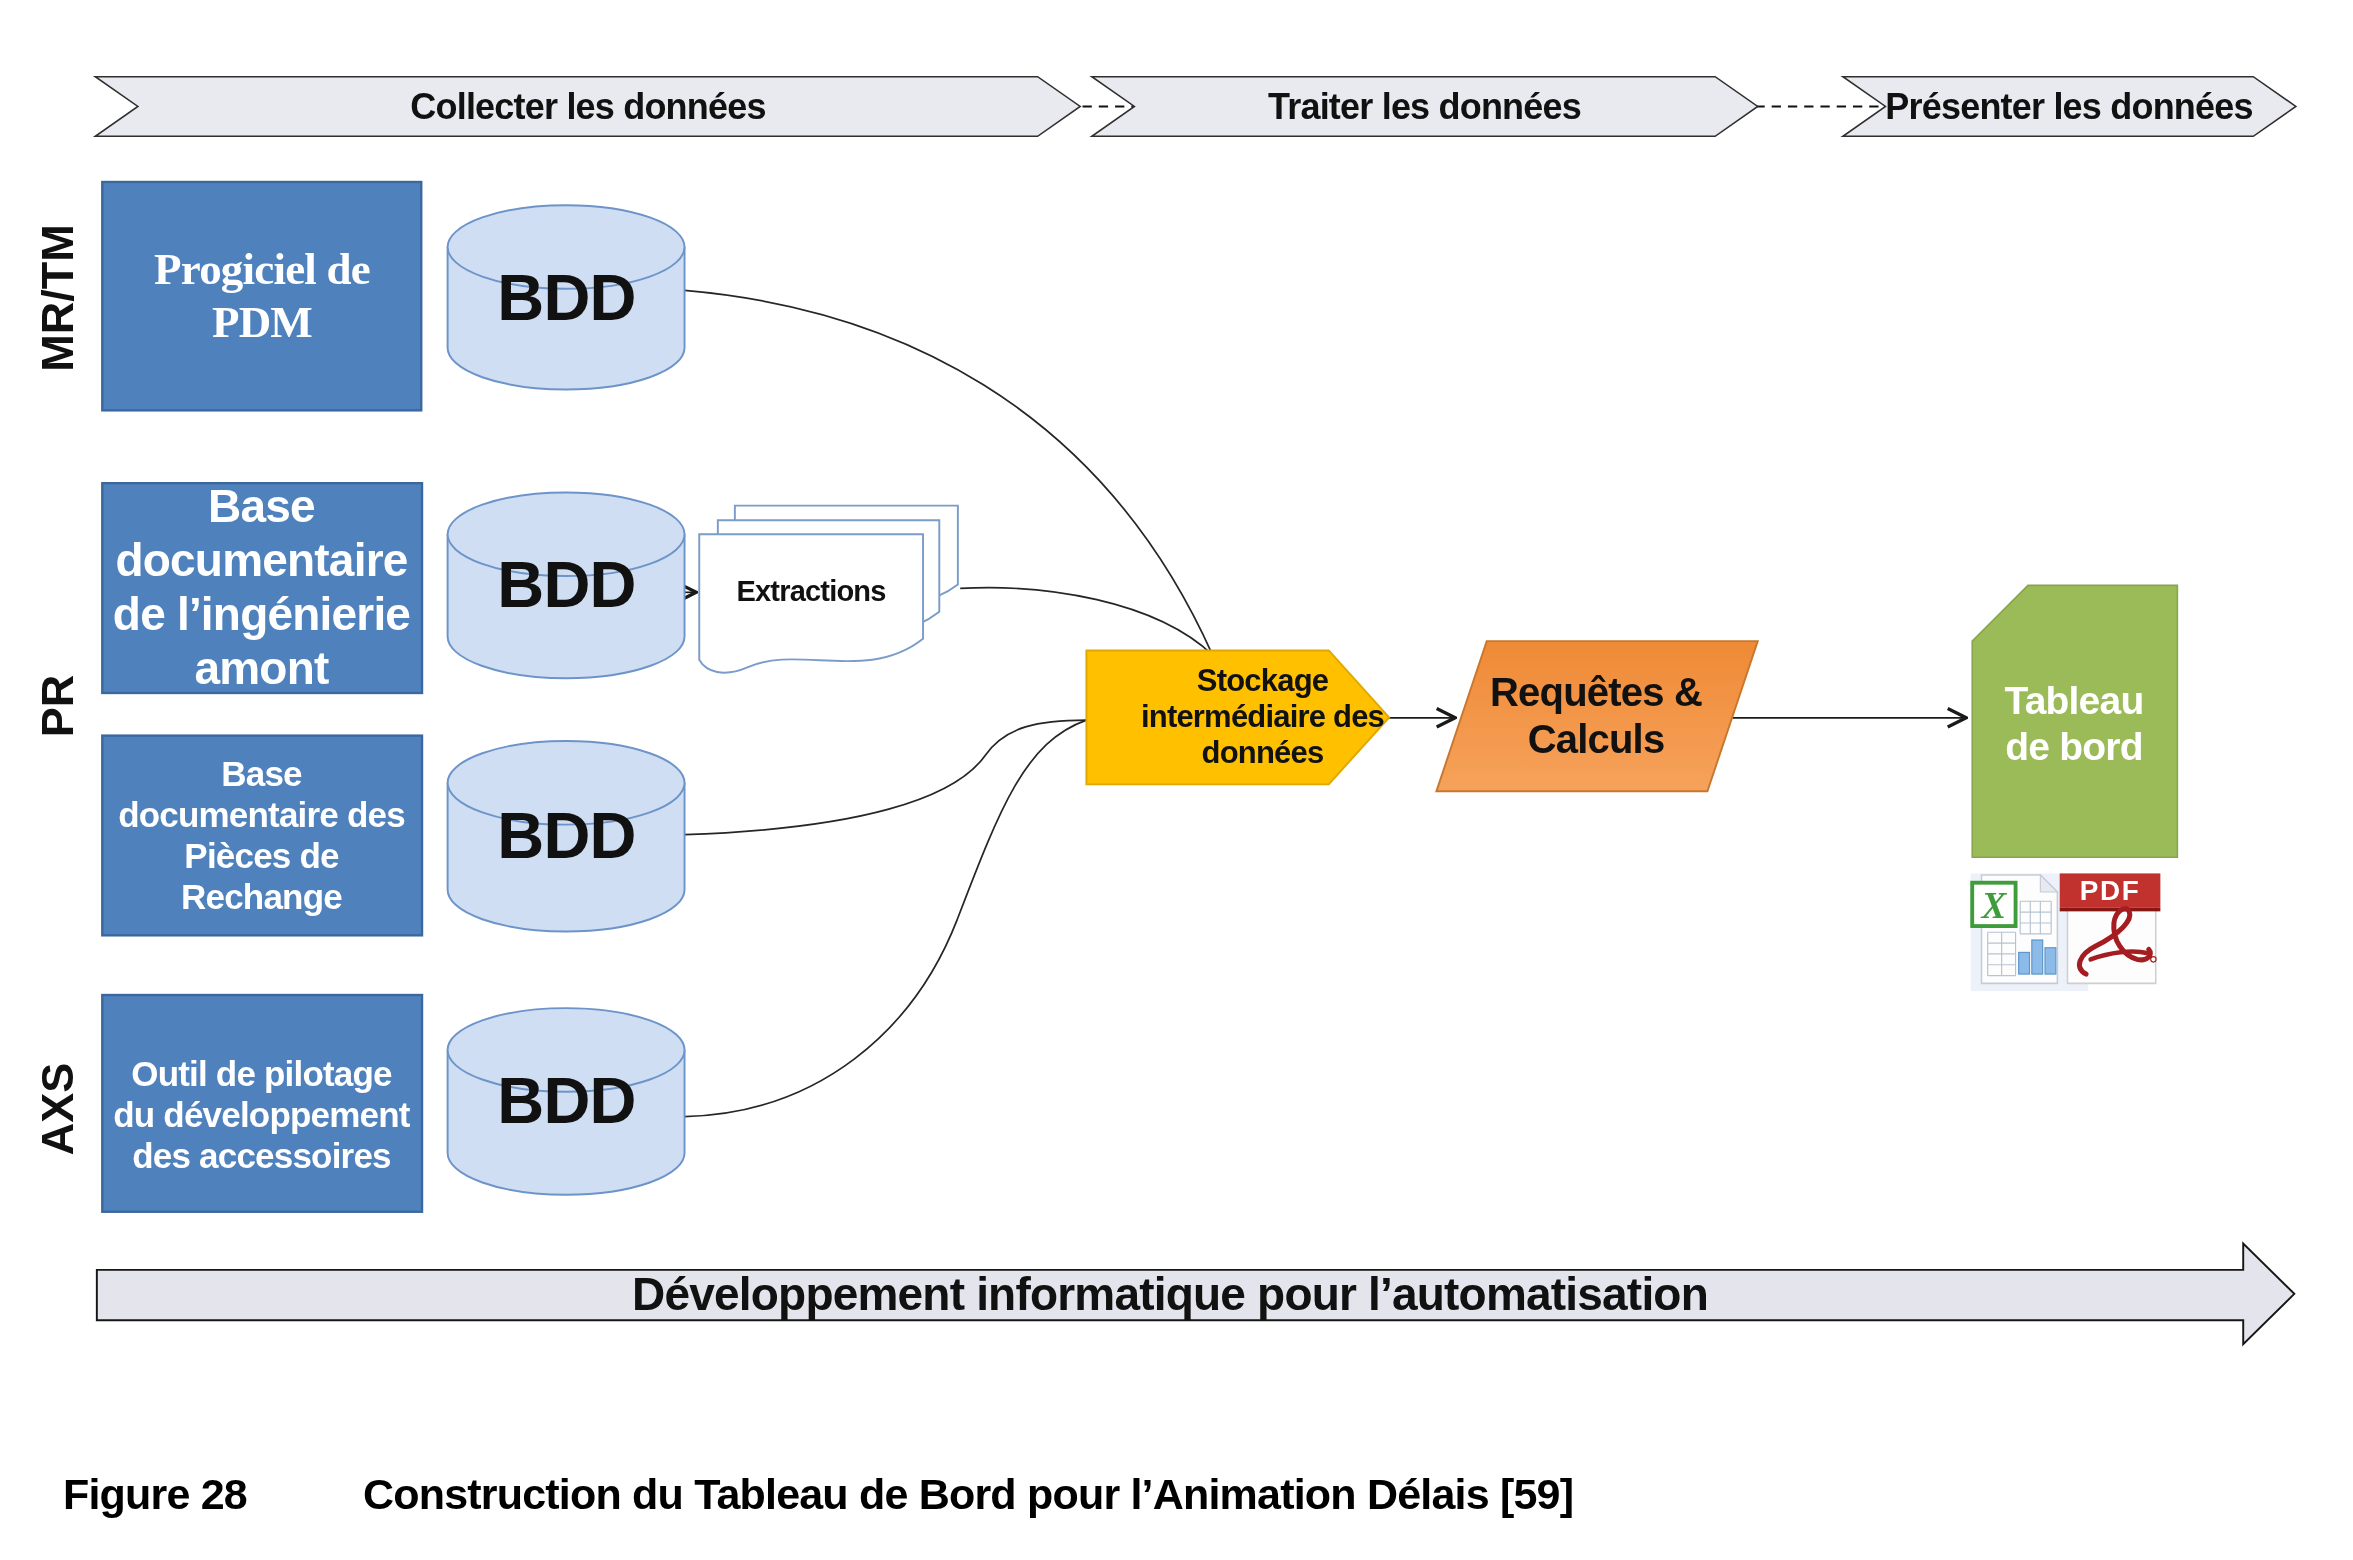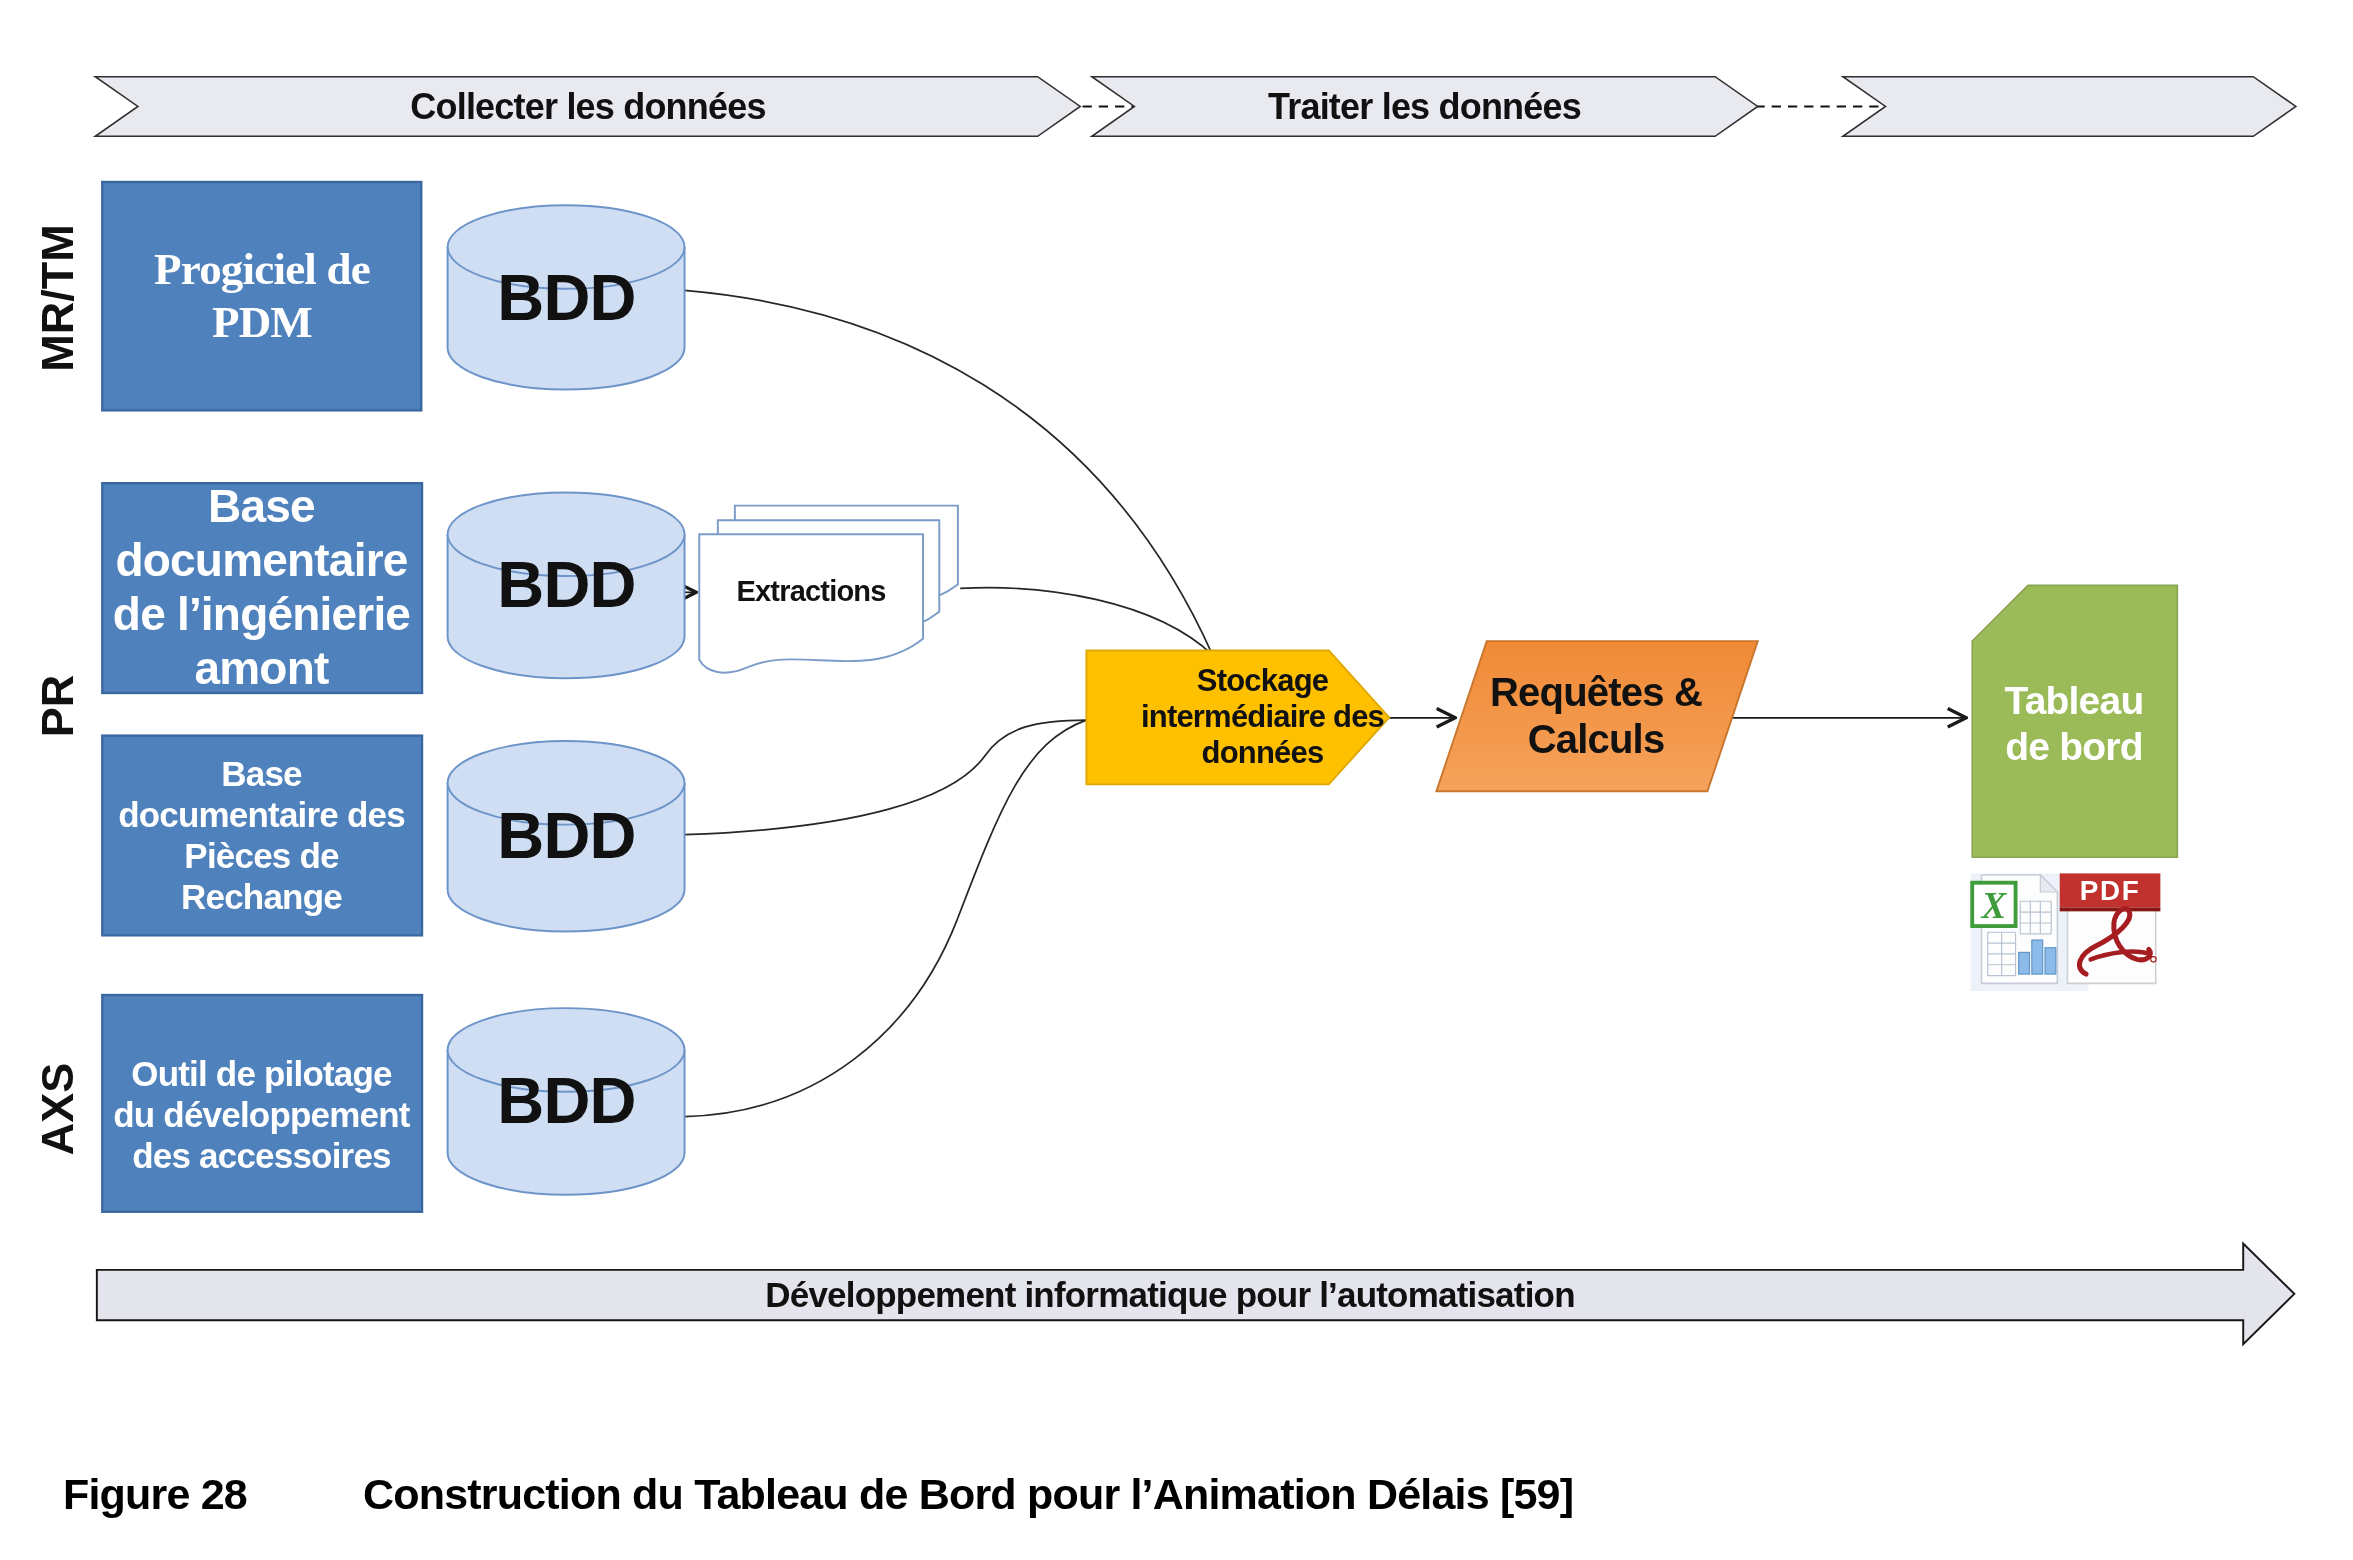--- a/index.html
+++ b/index.html
@@ -101,20 +101,21 @@
       <rect x="0" y="54" width="130" height="5" fill="#871713"></rect>
       <text x="65" y="44" font-size="36" font-weight="bold" fill="#ffffff" text-anchor="middle" letter-spacing="2" font-family="Liberation Sans, sans-serif">PDF</text>
       <path d="M34,140 C18,132 26,114 46,104 C78,88 94,70 90,60 C86,50 72,58 70,74 C68,96 82,116 100,121 C113,124 121,115 115,108" fill="none" stroke="#a51d20" stroke-width="6.5" stroke-linecap="round"></path>
       <path d="M40,121 C64,112 94,108 114,113" fill="none" stroke="#a51d20" stroke-width="6" stroke-linecap="round"></path>
       <circle cx="121" cy="121" r="3.5" fill="none" stroke="#a51d20" stroke-width="1.5"></circle>
     </g>
   </svg>
 
   <div class="lbl" style="left:138px;top:77px;width:900px;height:60px;font-size:36px;">Collecter les données</div>
   <div class="lbl" style="left:1134px;top:77px;width:581px;height:60px;font-size:36px;">Traiter les données</div>
+  <div class="lbl" style="left:1885px;top:77px;width:368px;height:60px;font-size:36px;">Présenter les données</div>
 
   <div class="lbl side" style="left:-62px;top:275px;width:240px;height:46px;">MR/TM</div>
   <div class="lbl side" style="left:-62px;top:683px;width:240px;height:46px;">PR</div>
   <div class="lbl side" style="left:-62px;top:1086px;width:240px;height:46px;">AXS</div>
 
   <div class="lbl white" style="left:124px;top:182px;width:276px;height:228px;font-size:45px;font-family:Liberation Serif, serif;">Progiciel de PDM</div>
   <div class="lbl white" style="left:112px;top:483px;width:299px;height:210px;font-size:46px;">Base documentaire de l’ingénierie amont</div>
   <div class="lbl white" style="left:112px;top:736px;width:299px;height:200px;font-size:35px;">Base documentaire des Pièces de Rechange</div>
   <div class="lbl white" style="left:112px;top:995px;width:299px;height:217px;font-size:35px;margin-top:12px;">Outil de pilotage du développement des accessoires</div>
 
@@ -124,21 +125,21 @@
   <div class="lbl" style="left:448px;top:1008px;width:237px;height:187px;font-size:65px;">BDD</div>
 
   <div class="lbl" style="left:699px;top:534px;width:224px;height:116px;font-size:29px;">Extractions</div>
 
   <div class="lbl" style="left:1088px;top:650px;width:259px;height:134px;font-size:31px;margin-left:45px;">Stockage intermédiaire des données</div>
 
   <div class="lbl" style="left:1480px;top:641px;width:232px;height:150px;font-size:40px;">Requêtes &amp; Calculs</div>
 
   <div class="lbl white" style="left:1981px;top:596px;width:186px;height:256px;font-size:39px;">Tableau de bord</div>
 
-  <div class="lbl" style="left:97px;top:1270px;width:2146px;height:50px;font-size:35px;">Développement informatique pour l’automatisation</div>
+  <div class="lbl" style="left:97px;top:1270px;width:2146px;height:50px;font-size:46px;">Développement informatique pour l’automatisation</div>
 
   <div class="caption">
     <span>Figure 28</span>
     <span>Construction du Tableau de Bord pour l’Animation Délais [59]</span>
   </div>
 
 </div>
 
 
 </body></html>

